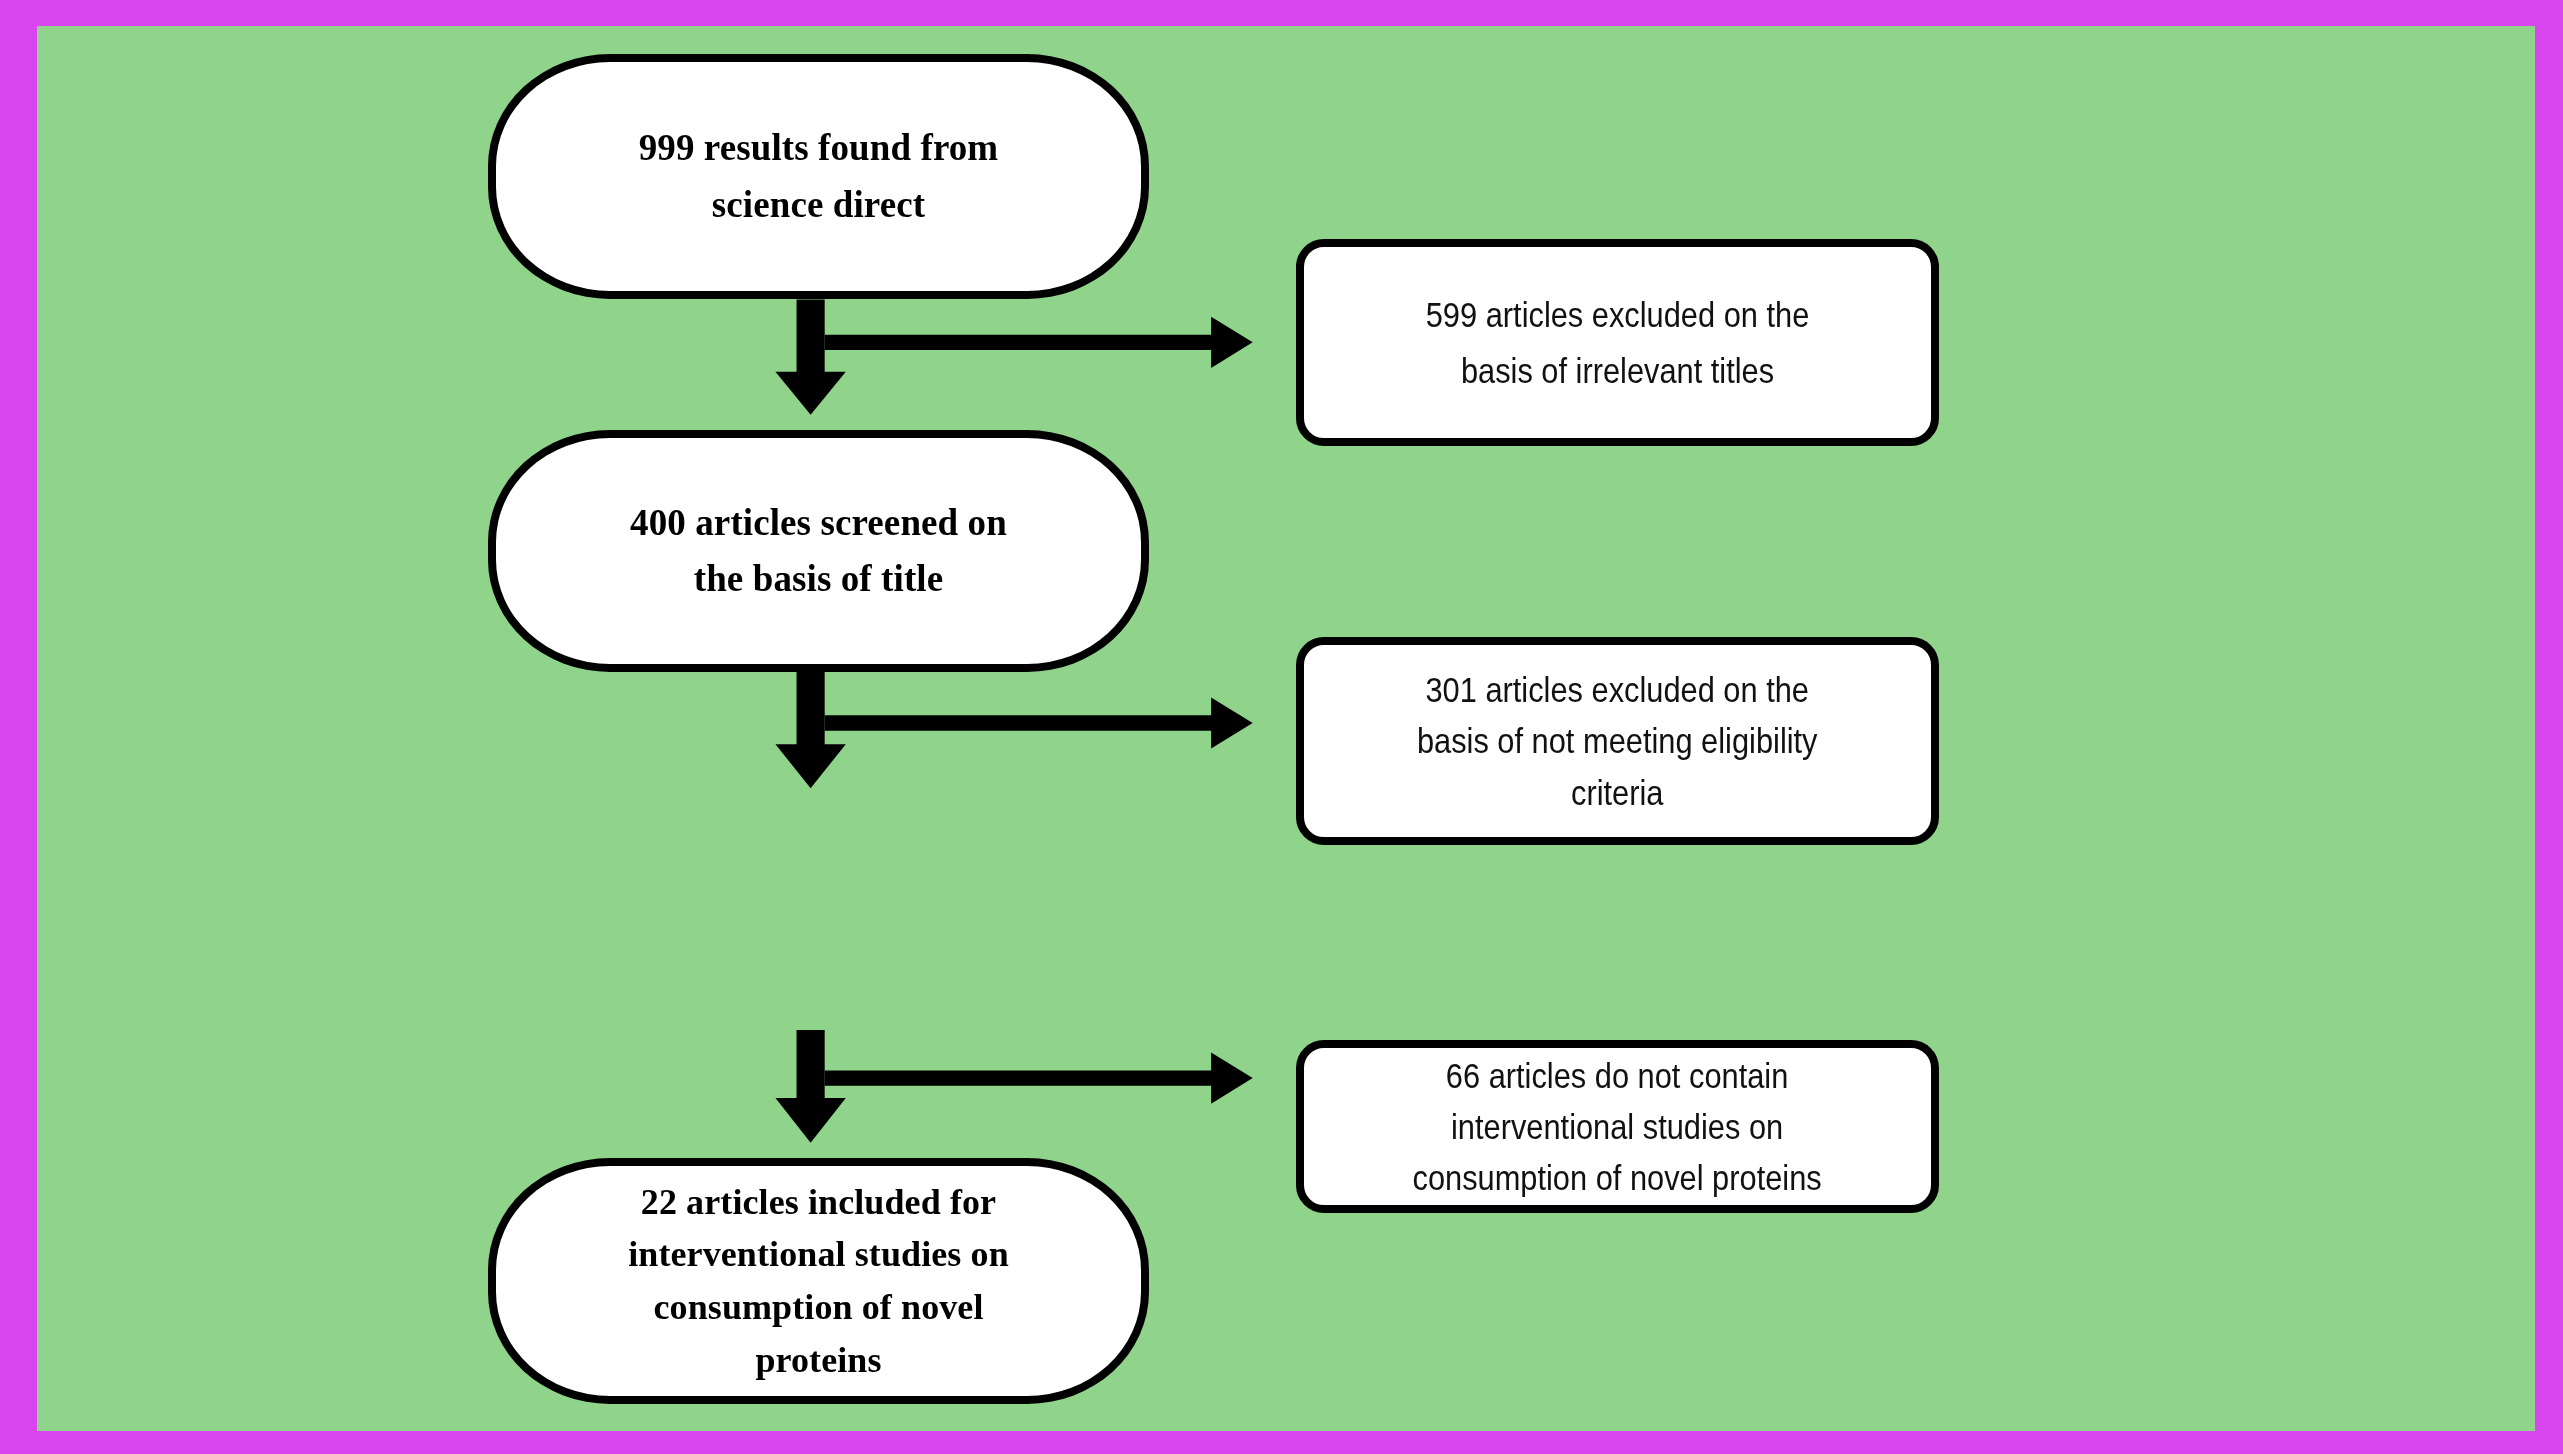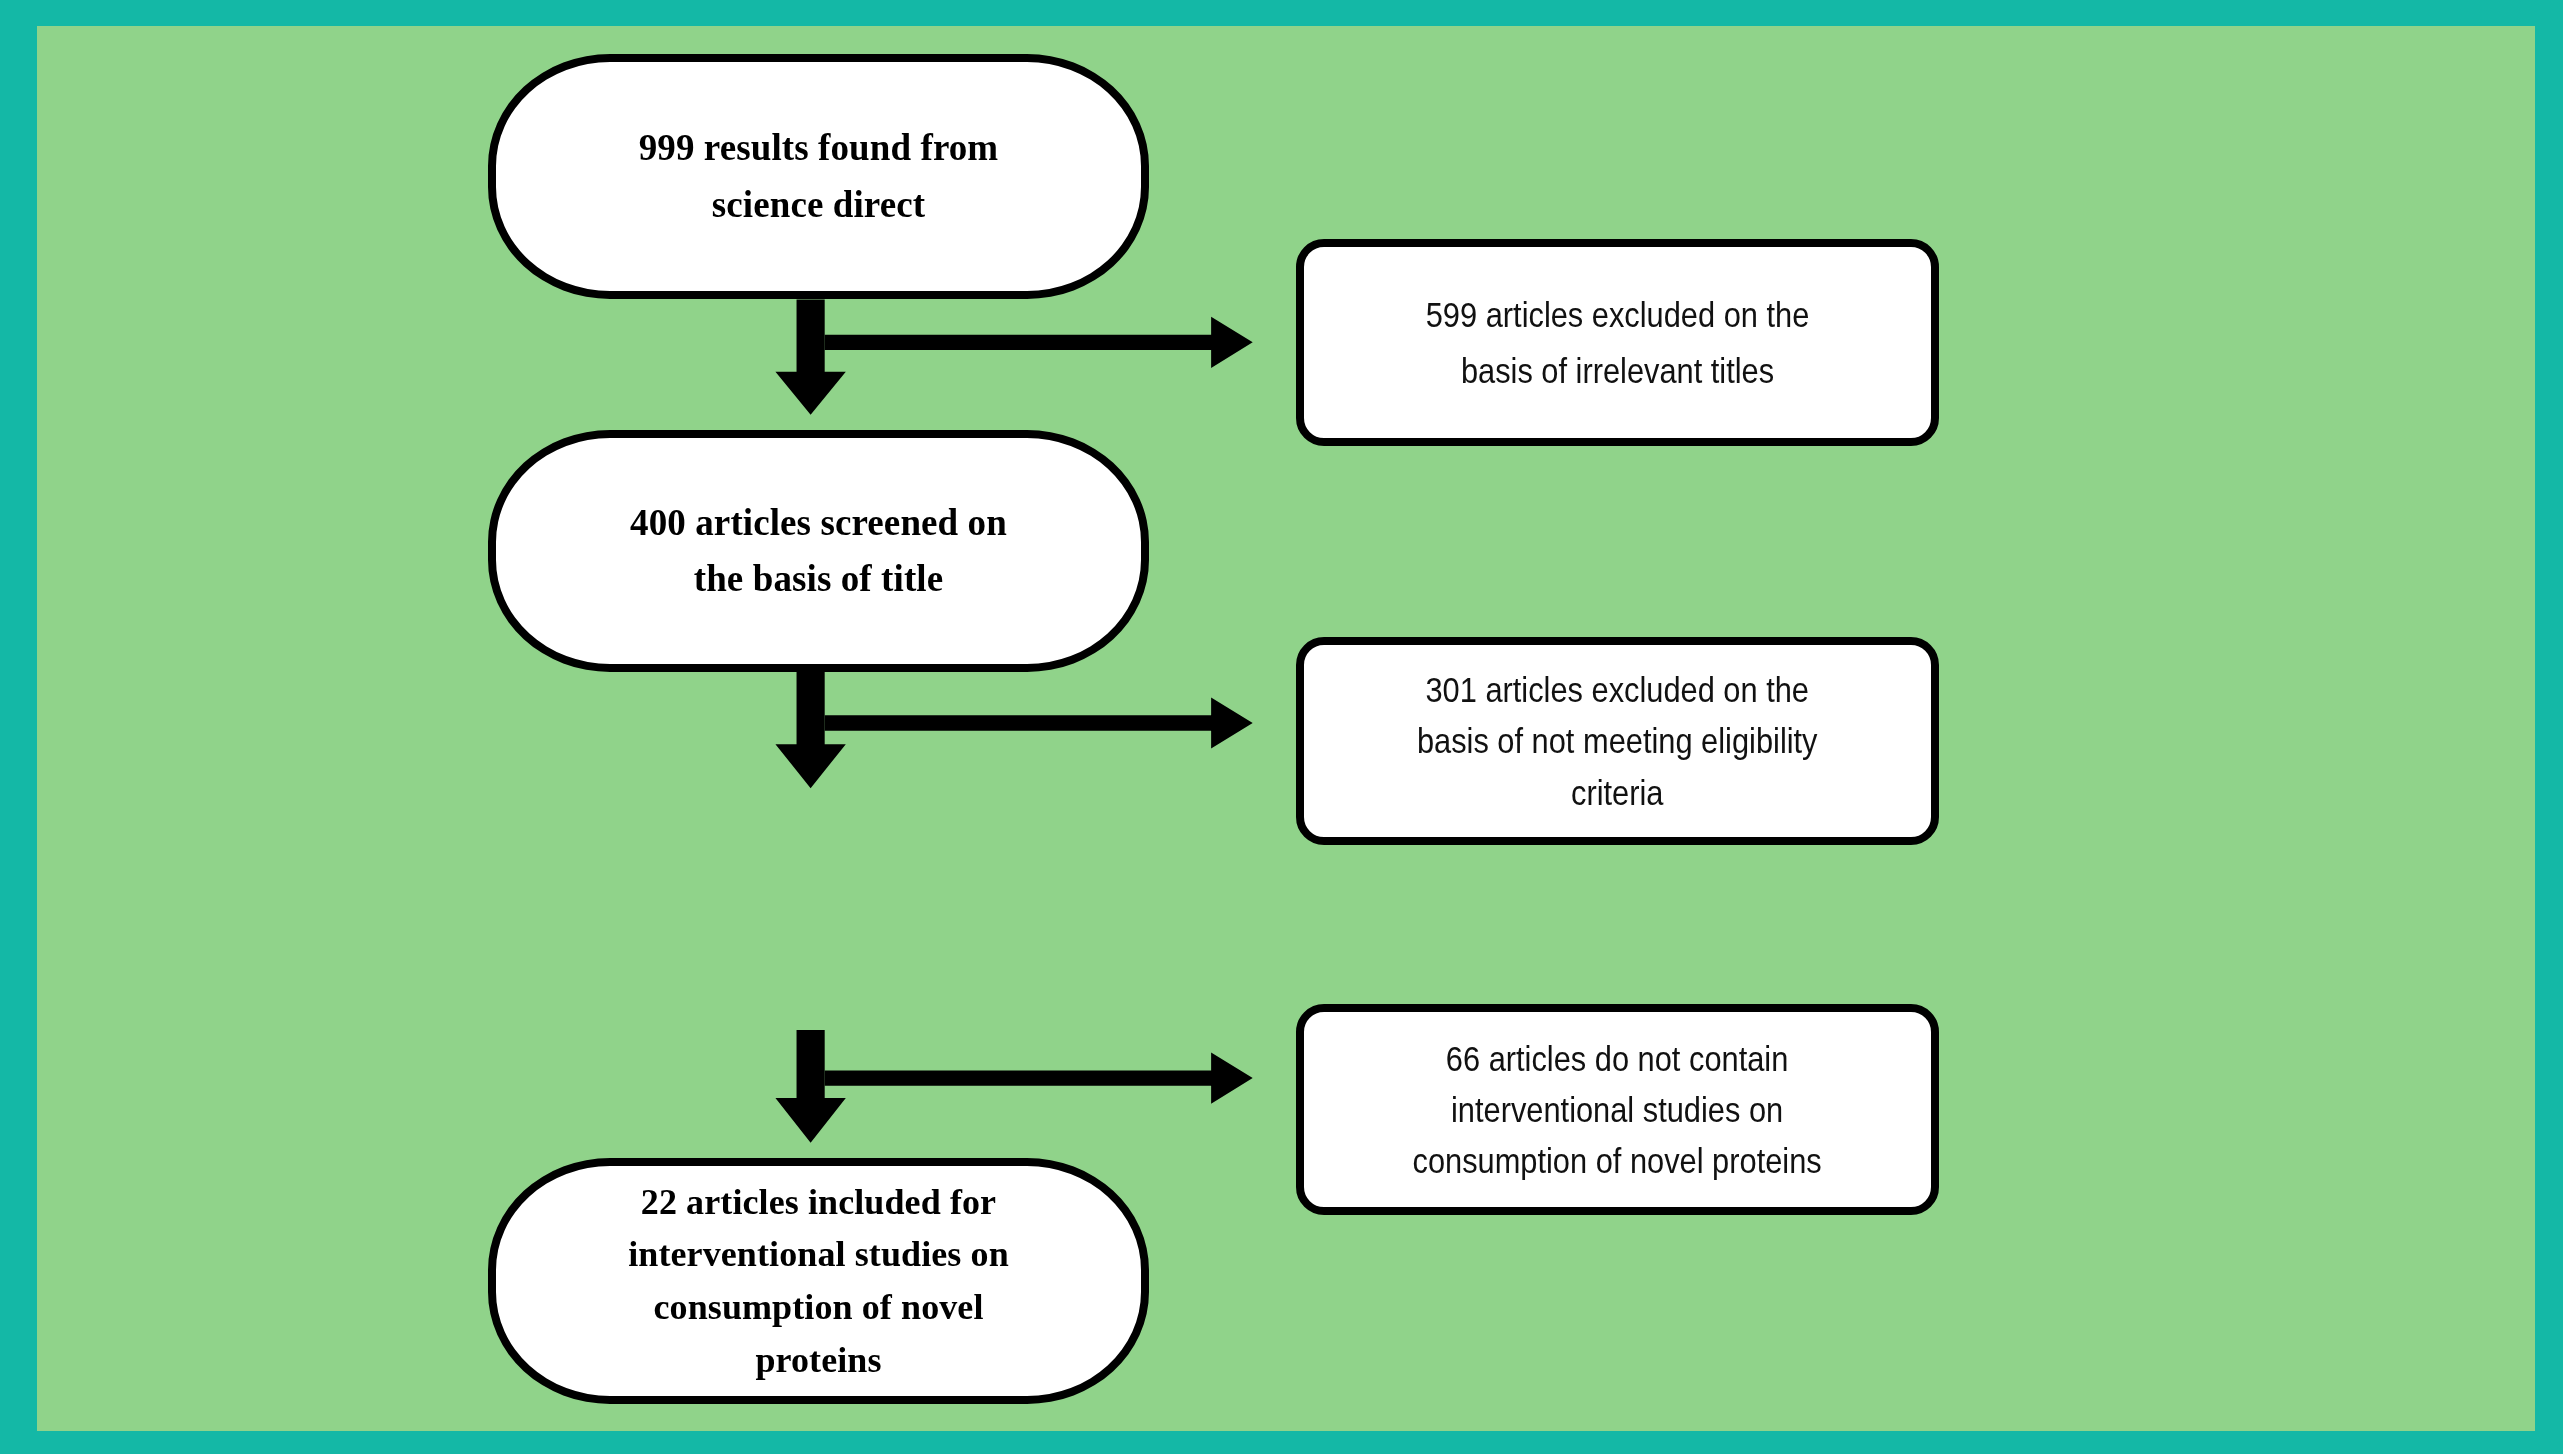--- a/index.html
+++ b/index.html
@@ -5,21 +5,21 @@
 <style>
   html, body {
     margin: 0;
     padding: 0;
     background: #ffffff;
   }
   #stage {
     position: relative;
     width: 2563px;
     height: 1455px;
-    background: #14b8a6;
+    background: #d946ef;
     overflow: hidden;
     font-family: "Liberation Serif", "DejaVu Serif", serif;
   }
   #green-panel {
     position: absolute;
     left: 37px;
     top: 25.6px;
     width: 2498px;
     height: 1405px;
     background: #90d38a;
@@ -75,21 +75,21 @@
     font-size: 35px;
     line-height: 1.60;
     color: #111111;
     padding: 0 16.6px;
     transform: scaleX(0.88);
     transform-origin: center center;
     white-space: pre-line;
   }
   #excl-titles     { top: 239px;  height: 207px; }
   #excl-eligibility{ top: 637px;  height: 208px; }
-  #excl-studies    { top: 1004px; height: 211px; }
+  #excl-studies    { top: 1040px; height: 173px; }
   #excl-eligibility .node-text { line-height: 1.46; }
   #excl-studies .node-text { line-height: 1.46; }
 
   
   .connector { position: absolute; left: 0; top: 0; }
   .connector svg { display: block; overflow: visible; }
 </style>
 </head>
 <body>
 

